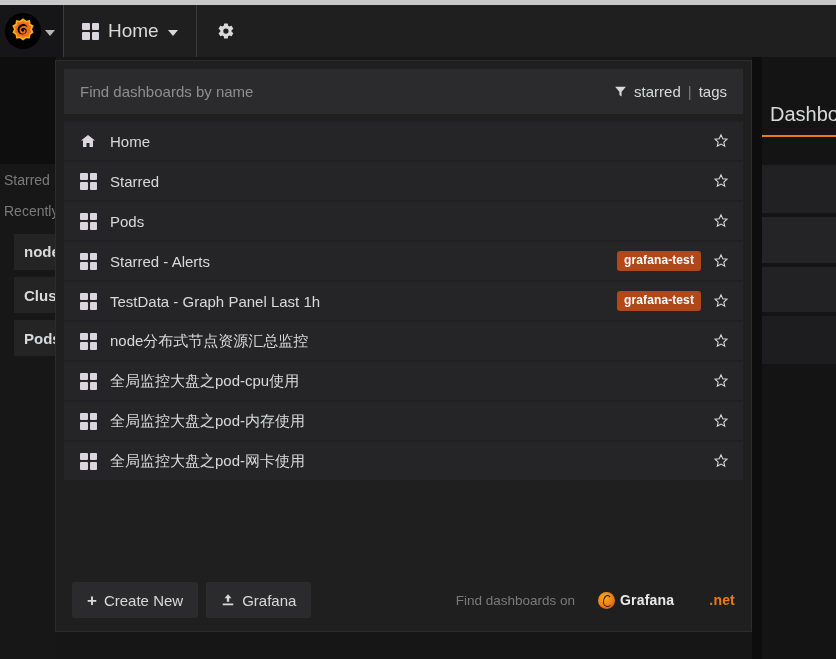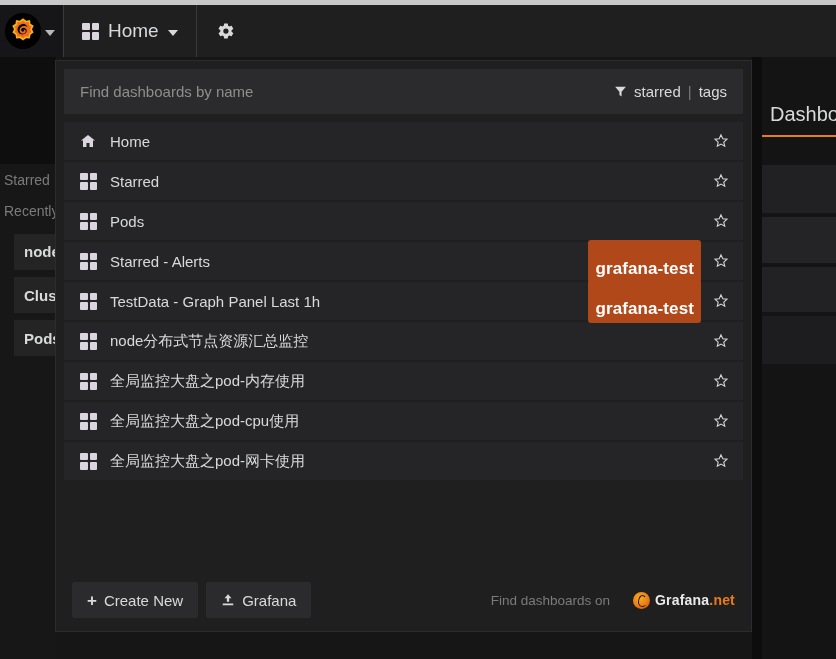--- a/index.html
+++ b/index.html
@@ -127,22 +127,22 @@
     height: 38px; background: #252527; margin-bottom: 2px;
     display: flex; align-items: center; padding: 0 14px 0 16px;
   }
   .row .ico { width: 17px; flex: none; display: flex; align-items: center; }
   .row .name {
     flex: 1; color: #d8d9da; font-size: 15px; margin-left: 13px;
     white-space: nowrap; overflow: hidden;
   }
   .home-icon { width: 16px; height: 16px; fill: #d9d6e0; }
   .tag {
-    background: #b0481a; color: #fff; font-size: 17px; font-weight: bold;
-    padding: 19px 7px 4px 7px; border-radius: 3px; margin-right: 12px;
+    background: #b0481a; color: #fff; font-size: 12px; font-weight: bold;
+    padding: 2px 7px 4px 7px; border-radius: 3px; margin-right: 12px;
     letter-spacing: .1px; white-space: nowrap;
   }
   .star { width: 16px; height: 16px; stroke: #d8d9da; fill: none; stroke-width: 1.6; flex: none; }
 
   
   .footer {
     position: absolute; left: 0; bottom: 0; width: 695px; height: 62px;
     display: flex; align-items: center; padding: 0 16px;
   }
   .btn {
@@ -164,21 +164,21 @@
     background: radial-gradient(circle at 40% 35%, #f5b01a 0%, #eb7b18 55%, #b84a0c 100%);
     position: relative; flex: none;
   }
   .gnet-mark::after {
     content: ""; position: absolute; left: 5px; top: 3.5px;
     width: 7px; height: 10px; border: 1.6px solid #2a1505;
     border-radius: 50% 50% 50% 50% / 60% 60% 40% 40%;
     border-right-color: transparent;
   }
   .gnet-text { font-size: 14px; font-weight: bold; color: #eaeaea; letter-spacing: .2px; }
-  .gnet-text b { color: #eb7b18; font-weight: bold; }
+  .gnet-text b { color: #eb7b18; font-weight: bold; padding-left: 35px; }
 </style>
 </head>
 <body>
 
 <div class="root">
 
   <div class="top-strip"></div>
 
   <div class="navbar">
     <div class="nav-logo-cell">
@@ -340,36 +340,36 @@
 
       <div class="row">
         <span class="ico">
             <span class="grid-icon">
               <i></i>
               <i></i>
               <i></i>
               <i></i>
             </span>
           </span>
+        <span class="name">全局监控大盘之pod-cpu使用</span>
+        <svg class="star" viewBox="0 0 24 24">
+            <path d="M12 2.8l2.7 5.9 6.3.6-4.8 4.3 1.4 6.3-5.6-3.4-5.6 3.4 1.4-6.3L3 9.3l6.3-.6z"></path>
+          </svg>
+      </div>
+
+      <div class="row">
+        <span class="ico">
+            <span class="grid-icon">
+              <i></i>
+              <i></i>
+              <i></i>
+              <i></i>
+            </span>
+          </span>
         <span class="name">全局监控大盘之pod-内存使用</span>
-        <svg class="star" viewBox="0 0 24 24">
-            <path d="M12 2.8l2.7 5.9 6.3.6-4.8 4.3 1.4 6.3-5.6-3.4-5.6 3.4 1.4-6.3L3 9.3l6.3-.6z"></path>
-          </svg>
-      </div>
-
-      <div class="row">
-        <span class="ico">
-            <span class="grid-icon">
-              <i></i>
-              <i></i>
-              <i></i>
-              <i></i>
-            </span>
-          </span>
-        <span class="name">全局监控大盘之pod-cpu使用</span>
         <svg class="star" viewBox="0 0 24 24">
             <path d="M12 2.8l2.7 5.9 6.3.6-4.8 4.3 1.4 6.3-5.6-3.4-5.6 3.4 1.4-6.3L3 9.3l6.3-.6z"></path>
           </svg>
       </div>
 
 
       <div class="row">
         <span class="ico">
             <span class="grid-icon">
               <i></i>

